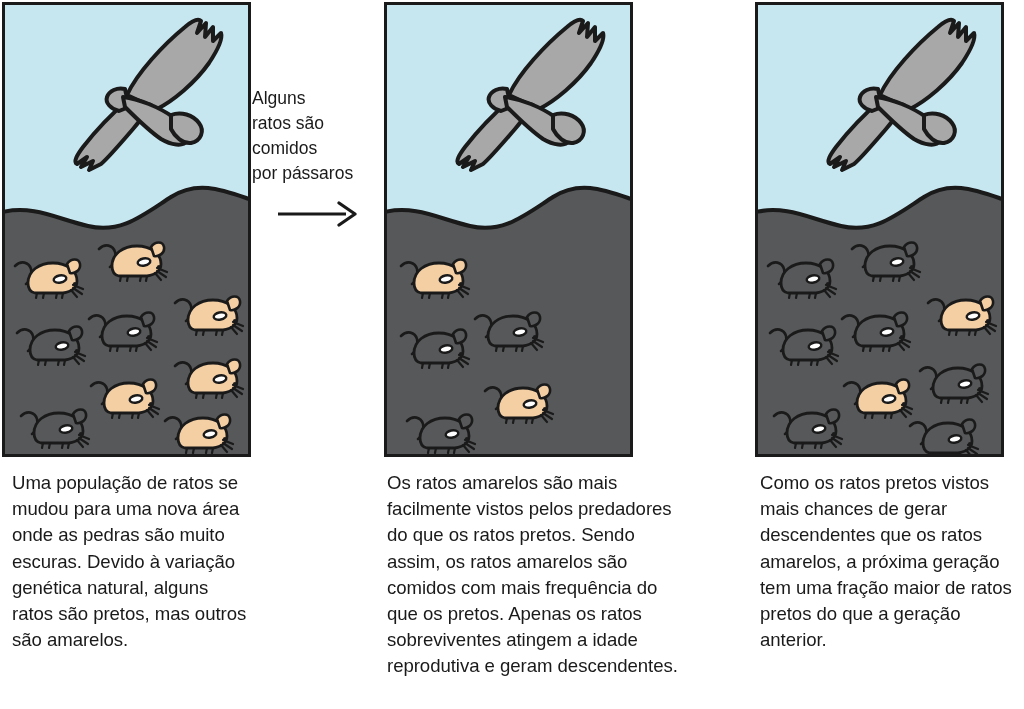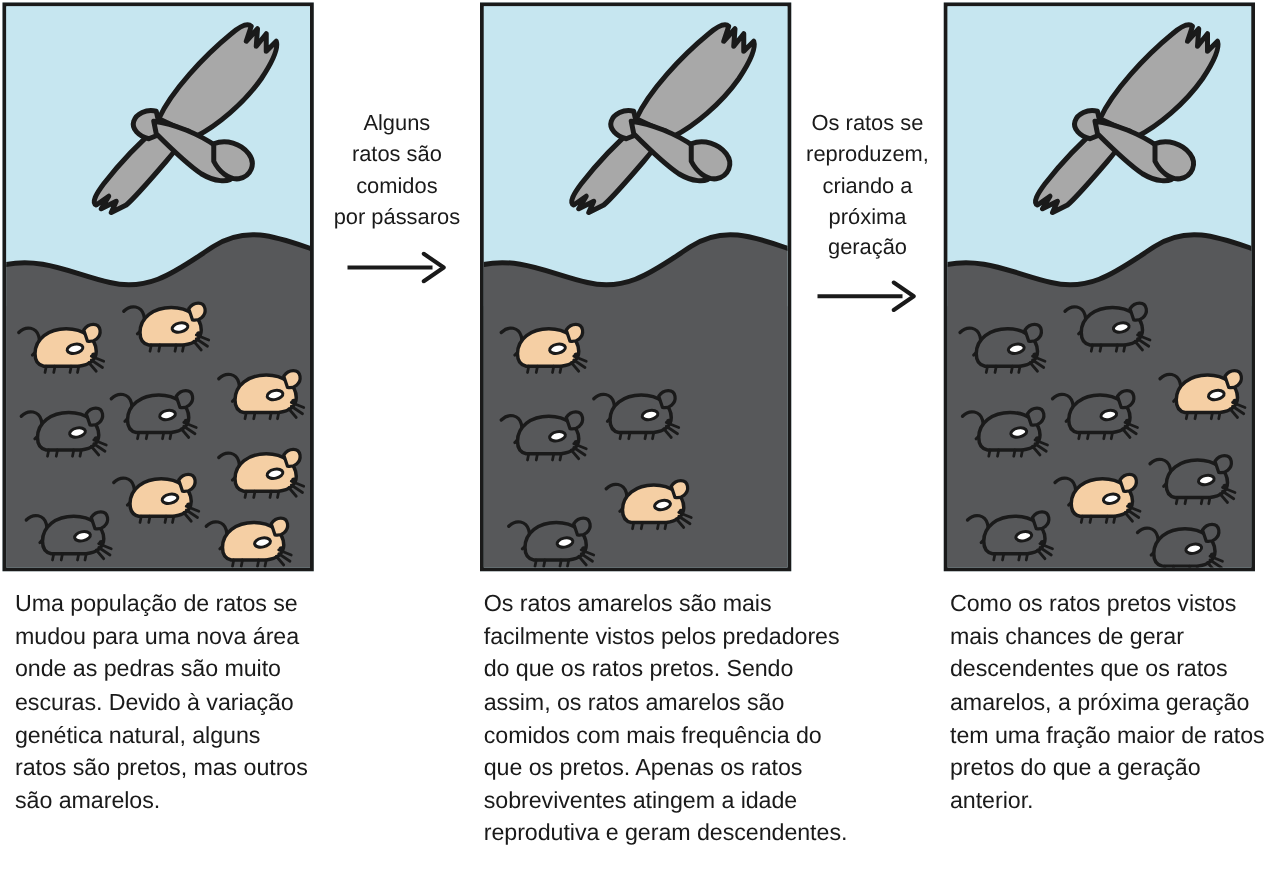--- a/index.html
+++ b/index.html
@@ -63,21 +63,20 @@
   
   .mouse {
     position: absolute;
     width: 74px;
     height: 52px;
   }
 
   
   .connector {
     position: absolute;
-    text-align: center;
   }
   #connector-1 { left: 252px; top: 86px; width: 131px; }
   #connector-2 { left: 634px; top: 86px; width: 120px; }
 
   .connector-label {
     font-size: 17.5px;
     line-height: 1.42;
     color: #1a1a1a;
     white-space: pre-line;
   }
@@ -418,33 +417,20 @@
       <path d="M24,43 L23,48"></path>
       <path d="M31,43 L30,48"></path>
       <path d="M44,43 L43,48"></path>
       <path d="M50,43 L49,48"></path>
     </g>
     <circle cx="62" cy="34" r="2.1" fill="#1a1a1a"></circle>
   </svg></div>
       </div>
   </div>
 
-  <div class="connector" id="connector-2">
-    <div class="connector-label">Os ratos se
-reproduzem,
-criando a
-próxima
-geração</div>
-    <div class="arrow-wrap">
-      <svg width="84" height="26" viewBox="0 0 84 26">
-        <line x1="2" y1="13" x2="70" y2="13" stroke="#1a1a1a" stroke-width="3.2"></line>
-        <polyline points="63,2 79,13 63,24" fill="none" stroke="#1a1a1a" stroke-width="3.2" stroke-linecap="round" stroke-linejoin="round"></polyline>
-      </svg>
-    </div>
-  </div>
 
   <div class="panel" id="panel-3">
     <div class="sky"></div>
     <svg class="ground-svg" viewBox="0 0 252 455" preserveAspectRatio="none">
       <path d="M0,207 C30,200 55,214 85,221 C118,229 140,210 168,192 C196,174 222,186 252,196 L252,455 L0,455 Z" fill="#57585a" stroke="#1a1a1a" stroke-width="4"></path>
     </svg>
 
     <svg class="bird" viewBox="0 0 165 170">
       <g fill="#a8a8a8" stroke="#1a1a1a" stroke-width="4" stroke-linejoin="round">
         <path d="M60,88 C70,66 96,38 118,20 C125,14 131,11 134,14 L130,26 L139,16 L138,30 L146,20 L146,34 L154,26 C156,32 150,44 142,56 C128,76 106,94 90,102 Z"></path>

